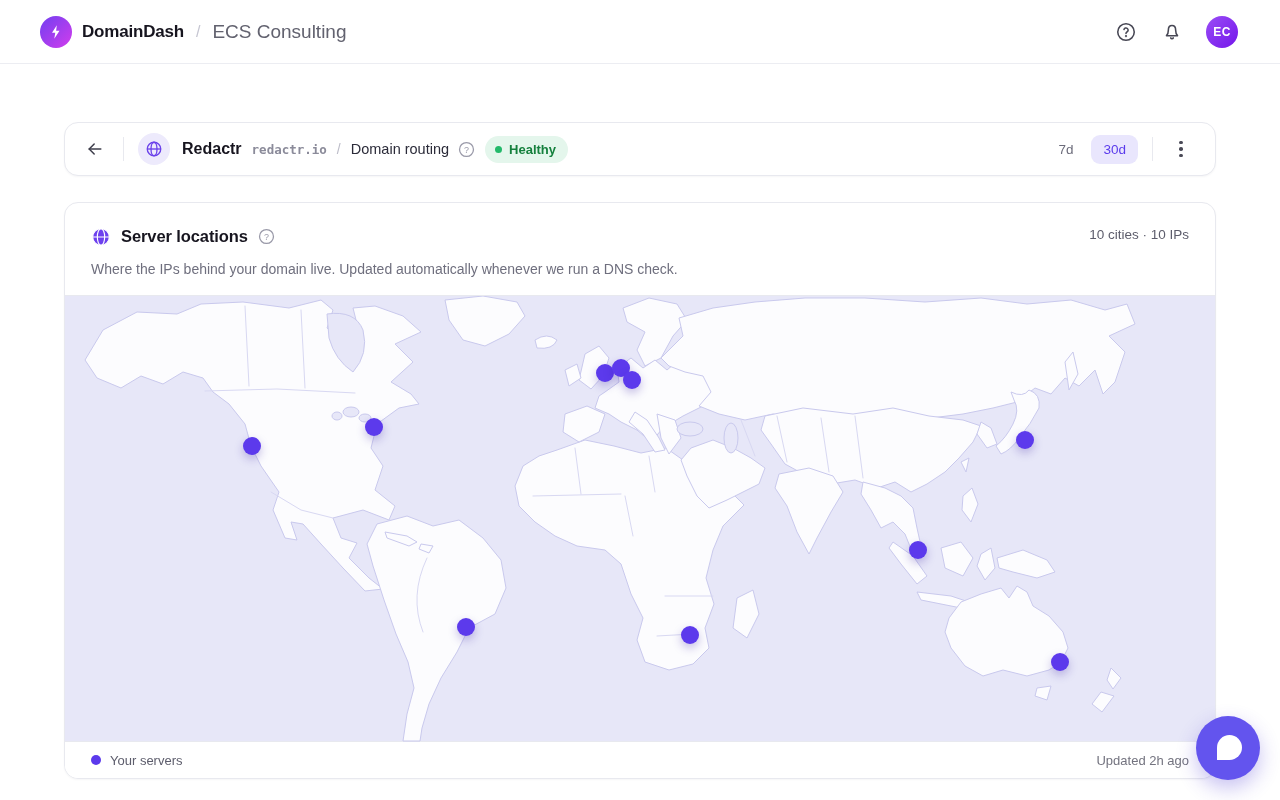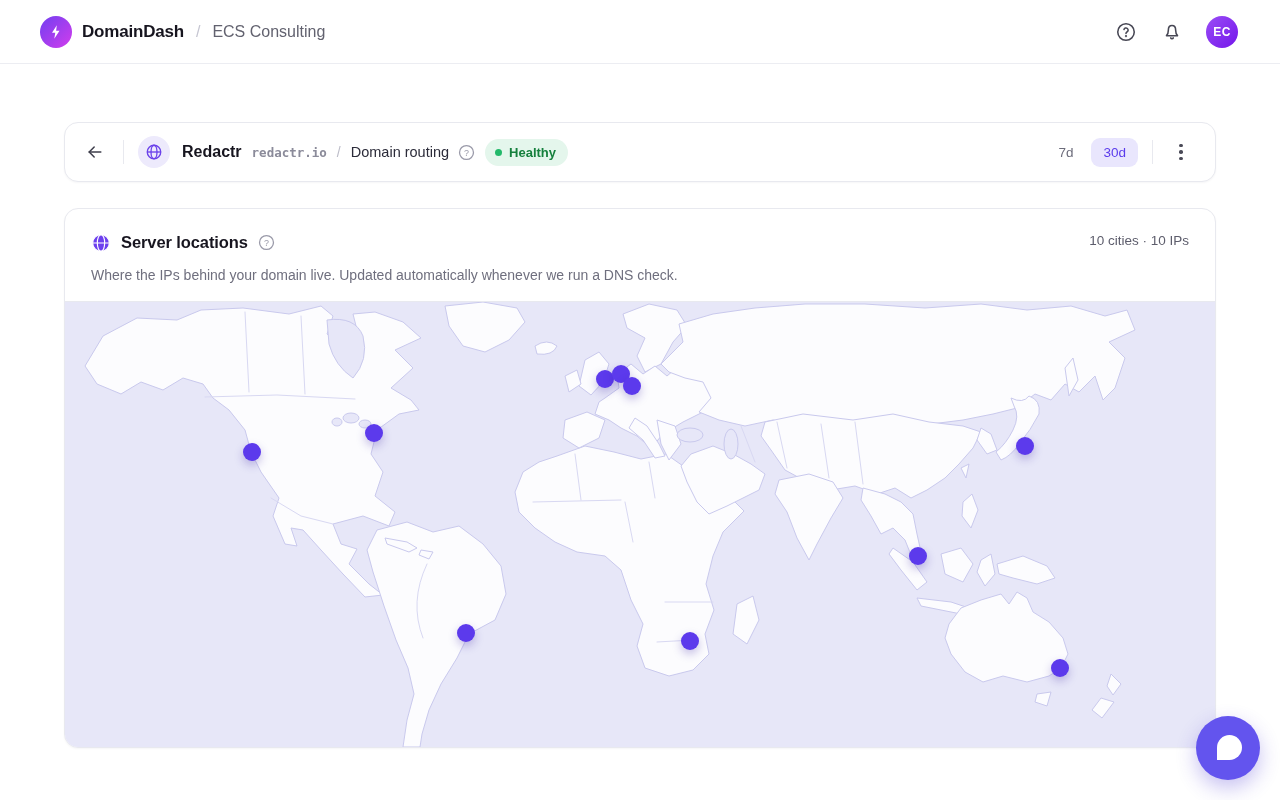--- a/index.html
+++ b/index.html
@@ -9,36 +9,36 @@
   
   .topbar { height:64px; display:flex; align-items:center; justify-content:space-between;
     padding:0 42px 0 40px; border-bottom:1px solid #ecedf2; background:#fff; }
   .brand { display:flex; align-items:center; gap:10px; cursor:pointer; }
   .logo-badge { width:32px; height:32px; border-radius:50%;
     background:linear-gradient(135deg,#7b3ff0 10%,#c83ded 90%);
     display:flex; align-items:center; justify-content:center; }
   .logo-badge svg { width:16px; height:16px; }
   .brand-name { font-size:17px; font-weight:700; letter-spacing:-.2px; }
   .brand-sep { color:#c6c6d2; font-size:16px; margin:0 2px; }
-  .workspace { color:#62626f; font-size:16px; }
+  .workspace { color:#62626f; font-size:19px; }
   .topbar-right { display:flex; align-items:center; gap:22px; }
   .icon-btn { width:24px; height:24px; background:none; border:none; cursor:pointer;
     color:#474754; display:flex; align-items:center; justify-content:center; }
   .icon-btn svg { width:22px; height:22px; }
   .avatar { width:32px; height:32px; border-radius:50%; border:none; cursor:pointer;
     background:linear-gradient(135deg,#9a4df6,#7416ea); color:#fff;
     font-size:12px; font-weight:700; display:flex; align-items:center; justify-content:center;
     font-family:"Liberation Sans", sans-serif; letter-spacing:.3px; }
 
   
   .page { padding:58px 64px 0; }
   .card { border:1px solid #e8e9ef; border-radius:14px; background:#fff;
     box-shadow:0 1px 2px rgba(22,20,45,.04); }
 
-  .domain-card { height:60px; display:flex; align-items:center;
+  .domain-card { height:54px; display:flex; align-items:center;
     padding:0 20px 0 16px; margin-bottom:26px; }
   .back-btn { width:28px; height:28px; border:none; background:none; cursor:pointer;
     color:#3e3e4b; display:flex; align-items:center; justify-content:center; }
   .back-btn svg { width:20px; height:20px; }
   .vdiv { width:1px; height:24px; background:#e8e9ef; margin:0 14px; }
   .globe-chip { width:32px; height:32px; border-radius:50%; background:#edeafc;
     display:flex; align-items:center; justify-content:center; margin-right:12px; }
   .globe-chip svg { width:18px; height:18px; }
   .domain-name { font-size:16px; font-weight:700; margin-right:10px; }
   .domain-host { font-family:"DejaVu Sans Mono", monospace; font-size:12.5px; color:#8b8b9a; margin-right:10px;font-weight:bold; }
@@ -277,18 +277,25 @@
           <div class="marker" style="left: 547px; top: 63px;"></div>
           <div class="marker" style="left: 558px; top: 75px;"></div>
           <div class="marker" style="left: 951px; top: 135px;"></div>
           <div class="marker" style="left: 844px; top: 245px;"></div>
           <div class="marker" style="left: 616px; top: 330px;"></div>
           <div class="marker" style="left: 392px; top: 322px;"></div>
           <div class="marker" style="left: 986px; top: 357px;"></div>
         </div>
     </div>
 
+    <div class="map-foot">
+      <span class="legend">
+        <span class="legend-dot"></span>
+        <span>Your servers</span>
+      </span>
+      <span class="updated">Updated 2h ago</span>
+    </div>
   </section>
 </main>
 
 <button class="chat-fab">
   <span class="chat-glyph"></span>
 </button>
 
 </body></html>

